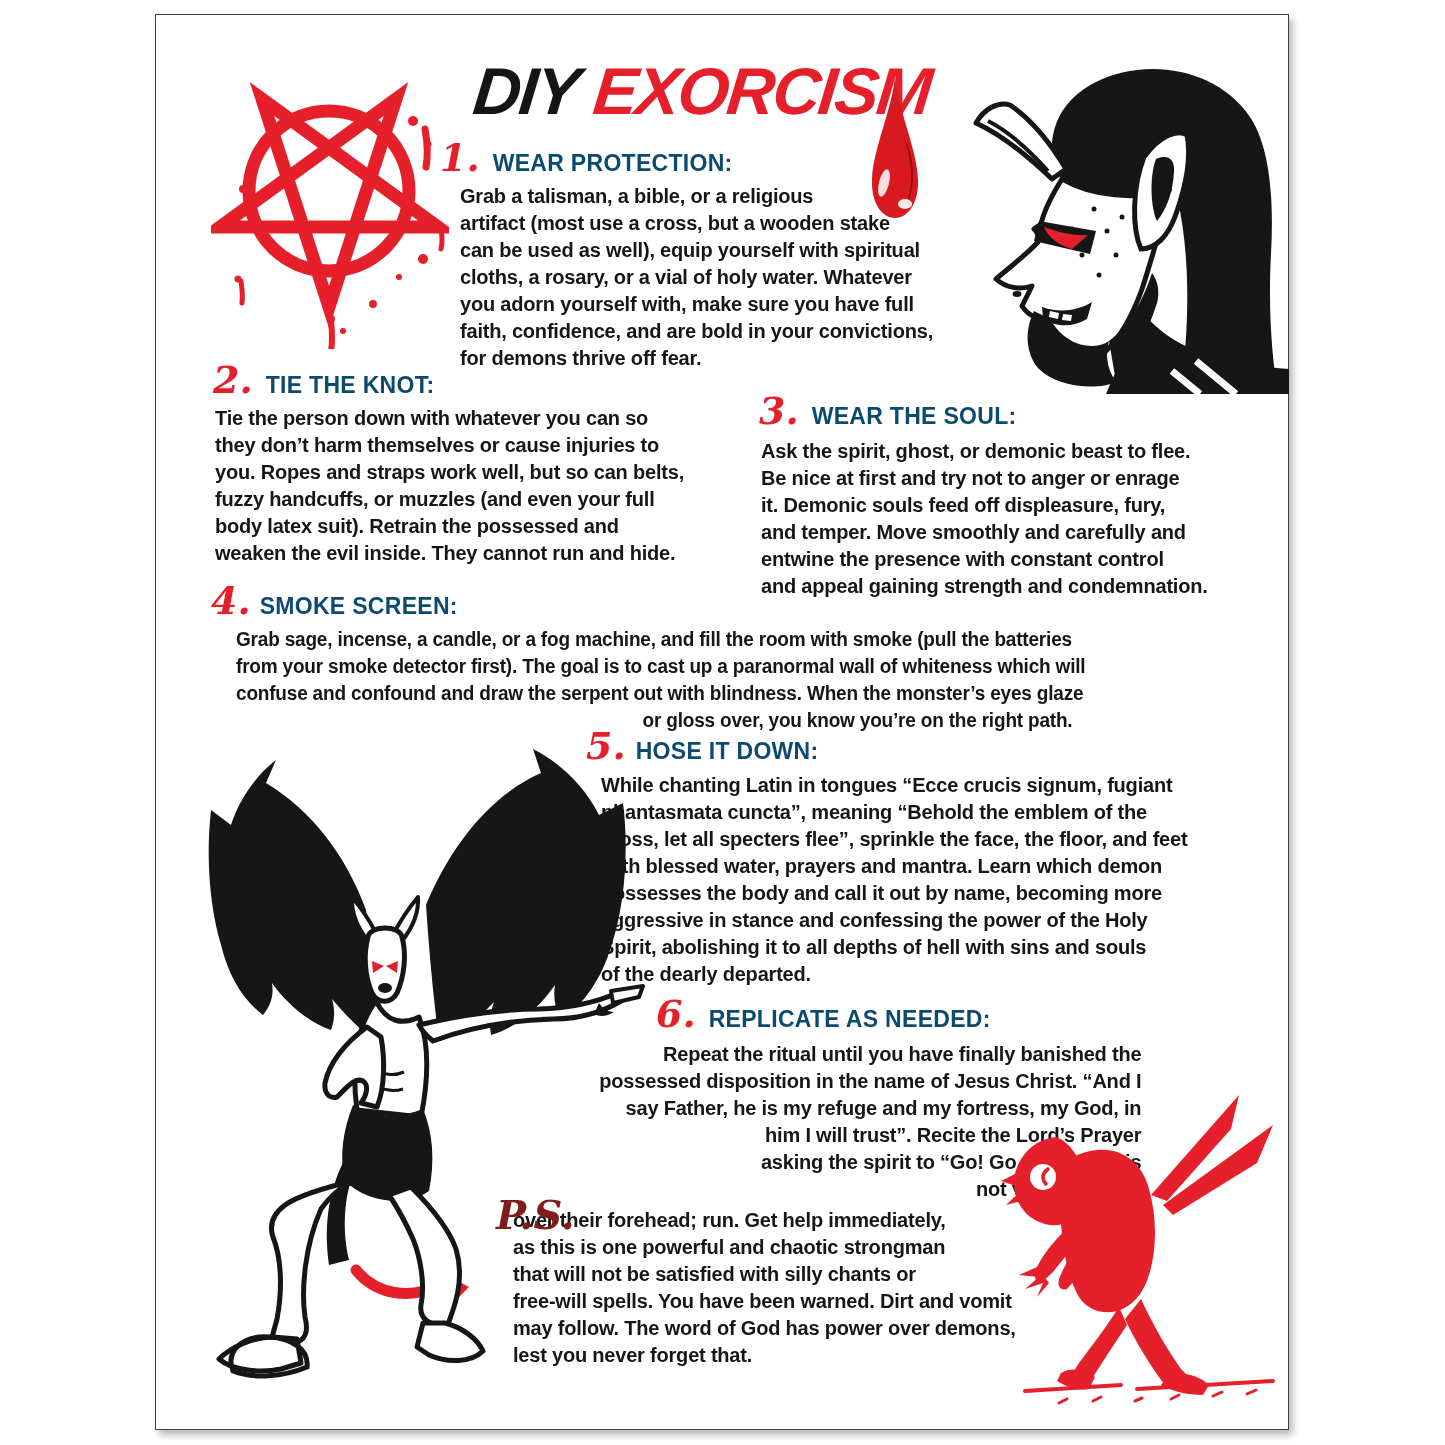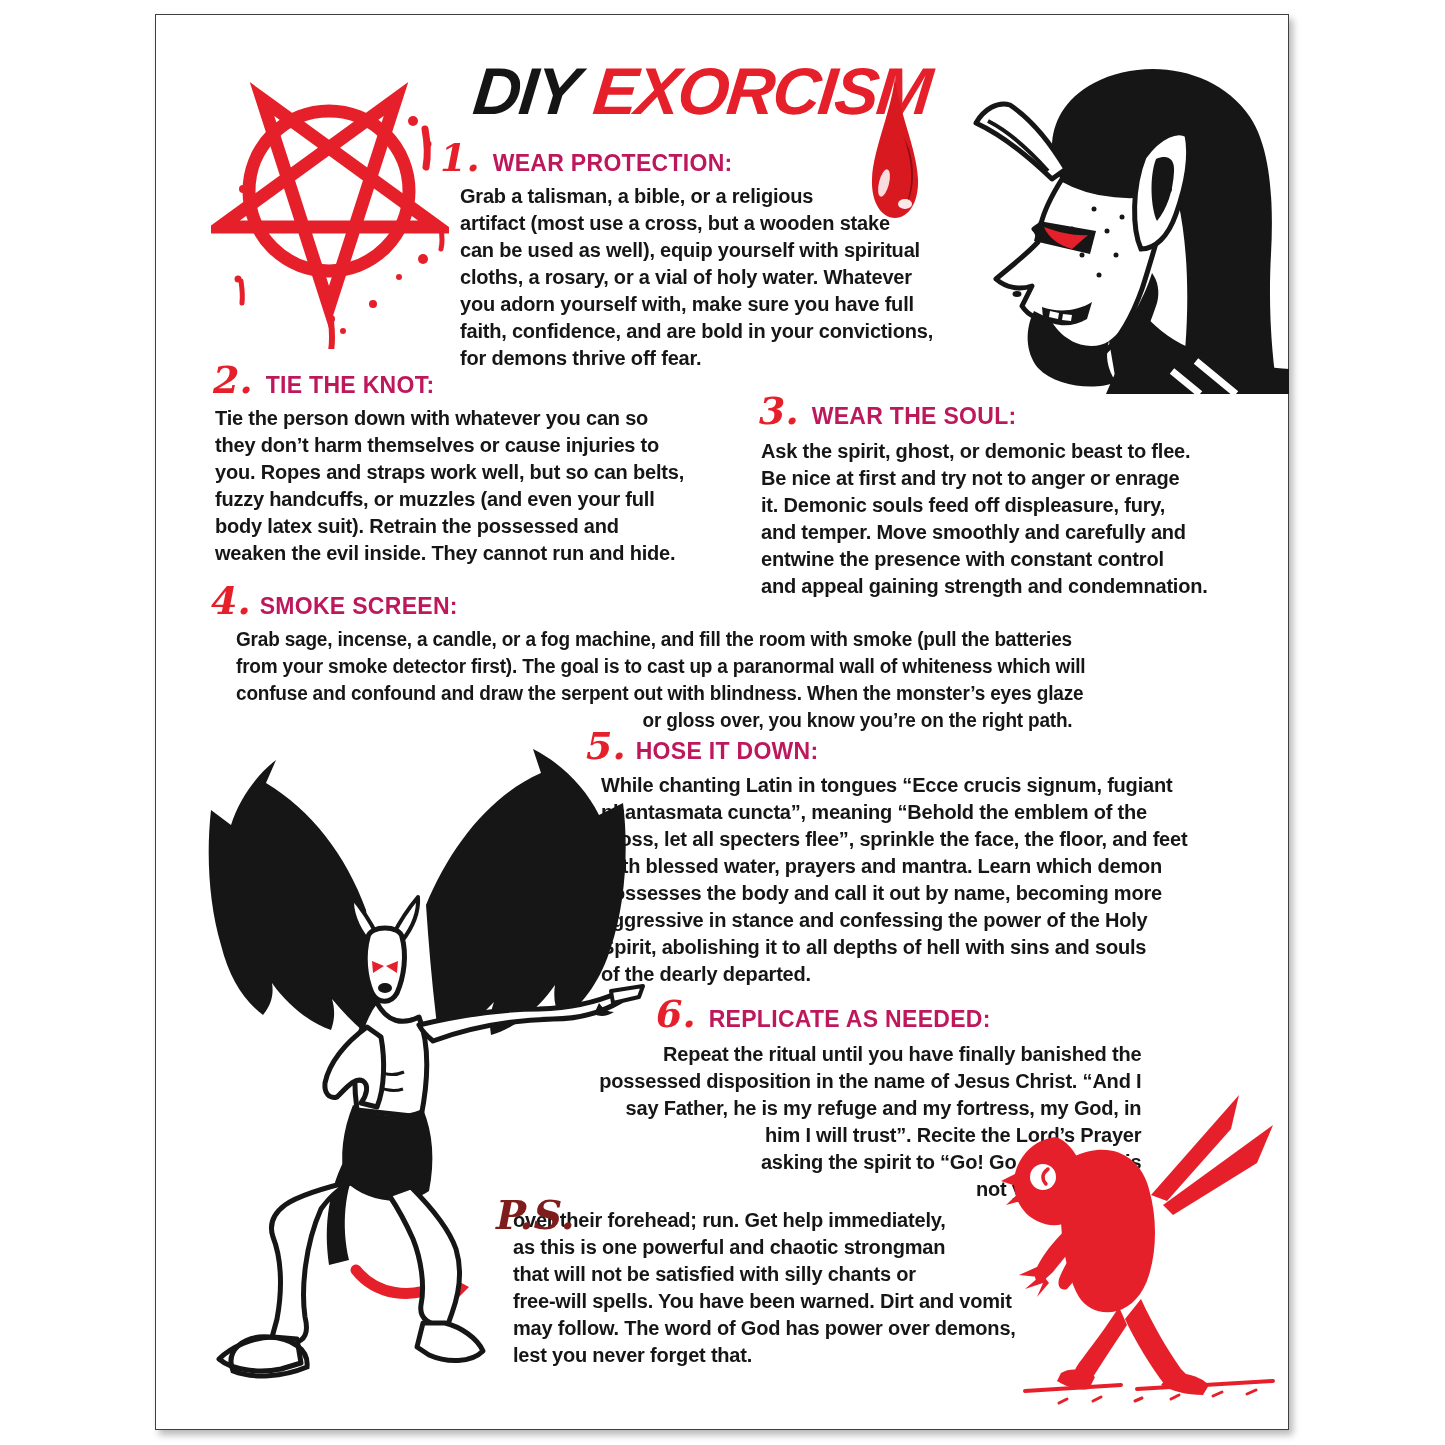--- a/index.html
+++ b/index.html
@@ -25,21 +25,21 @@
   .t-red { color:#e6202a; margin-left:16px; }
 
   
   .step { position:absolute; }
   .step-head { display:flex; align-items:baseline; gap:13px; white-space:nowrap; }
   .num {
     font-family:"DejaVu Serif", serif; font-style:italic; font-weight:bold;
     font-size:38px; color:#e6202a; line-height:38px;
   }
   .head {
-    font-weight:bold; font-size:23px; color:#be185d; letter-spacing:0.3px;
+    font-weight:bold; font-size:23px; color:#0c4a6e; letter-spacing:0.3px;
   }
   .body {
     font-weight:bold; font-size:20px; line-height:27px; color:#161616;
     letter-spacing:-0.2px; white-space:pre;
   }
   .cond { transform:scaleX(0.95); transform-origin:0 0; }
   .indent1 { text-indent:99px;text-align:right; }
   .lastline { white-space:pre; margin-left:428px; }
 
   

